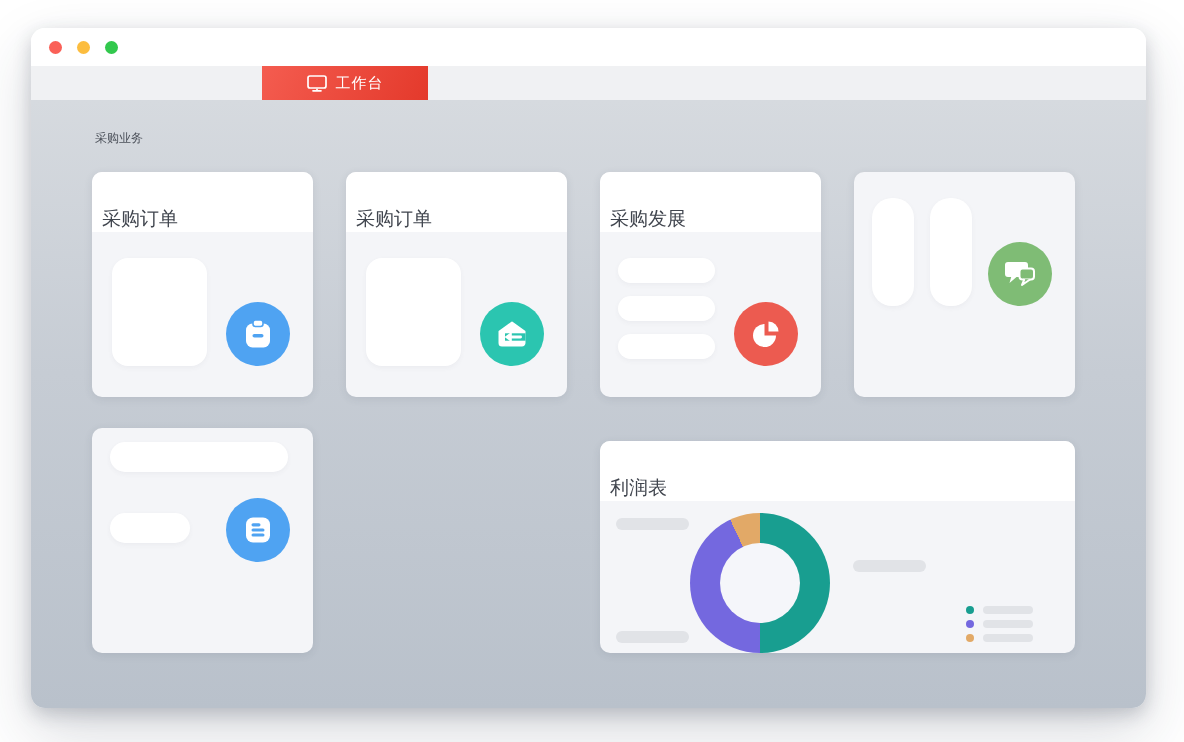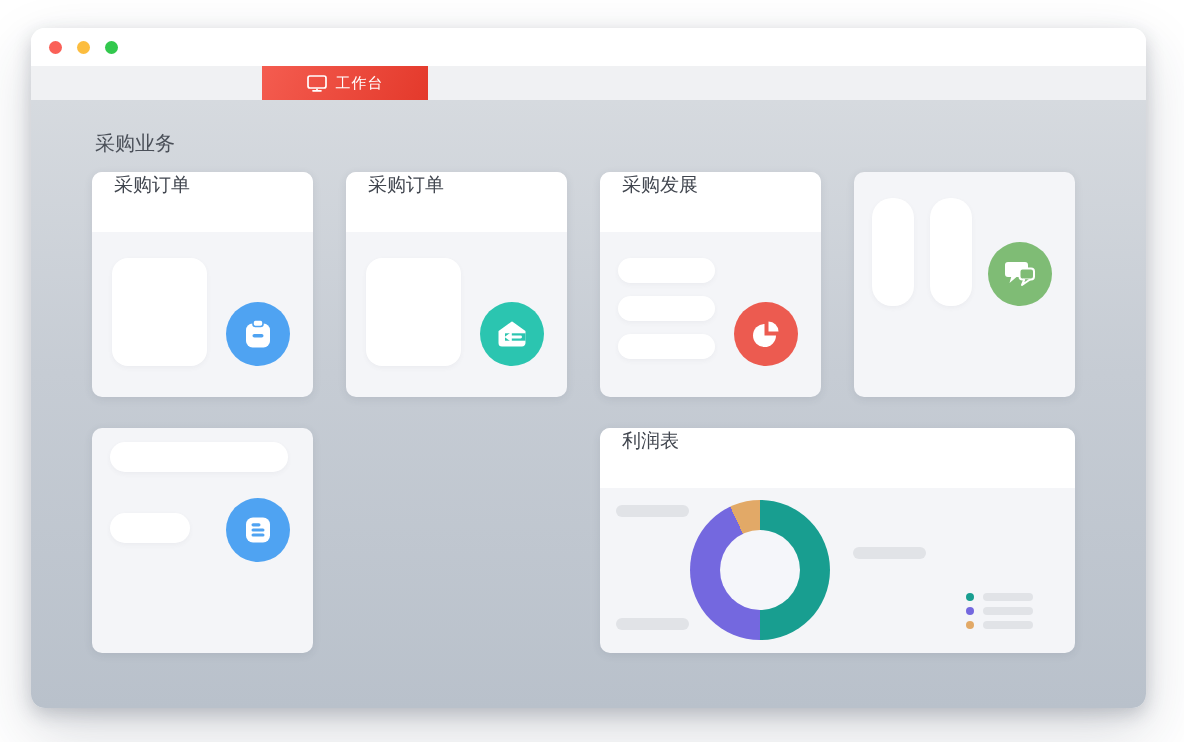--- a/index.html
+++ b/index.html
@@ -16,31 +16,31 @@
 
   .tabstrip { height:34px; background:#F0F1F3; position:relative; }
   .tab { position:absolute; left:231px; top:0; width:166px; height:34px;
          display:flex; align-items:center; justify-content:center; gap:9px;
          background-image:linear-gradient(115deg, rgba(255,255,255,.16), rgba(0,0,0,.06));
          color:#ffffff; font-size:15px; letter-spacing:1px; cursor:pointer; }
   .tab svg { display:block; }
 
   .content { height:608px; background:linear-gradient(180deg,#D6DADF 0%,#C6CCD4 45%,#B9C1CB 100%);
              position:relative; }
-  .section-title { position:absolute; left:64px; top:30px; font-size:20px; color:#4A4F58; }
+  .section-title { position:absolute; left:64px; top:30px; font-size:12px; color:#4A4F58; }
 
   .cards { position:absolute; left:61px; top:72px;
            display:grid; grid-template-columns:repeat(4,221px);
            grid-auto-rows:225px; column-gap:33px; row-gap:31px; }
 
   .card { background:#F4F5F8; border-radius:10px; overflow:hidden;
           box-shadow:0 2px 8px rgba(50,60,80,.10); cursor:pointer; }
-  .card-wide { grid-column:3 / 5; }
-  .card-header { height:60px; background:#ffffff; display:flex; align-items:flex-start;
-                 padding-left:22px; }
+  .card-wide { grid-column:3 / 5;margin-top:13px; }
+  .card-header { height:60px; background:#ffffff; display:flex; align-items:flex-end;
+                 padding-left:10px; }
   .card-title { font-size:19px; color:#40454E; }
   .card-body { position:relative; height:165px; }
 
   .ph { background:#ffffff; position:absolute; box-shadow:0 2px 5px rgba(70,80,100,.05); }
   .ph-square { left:20px; top:26px; width:95px; height:108px; border-radius:16px; }
   .ph-bar { left:18px; width:97px; height:25px; border-radius:12.5px; }
   .ph-bar.b1 { top:26px; } .ph-bar.b2 { top:64px; } .ph-bar.b3 { top:102px; }
   .ph-bar-s { left:18px; width:78px; height:25px; border-radius:12.5px; }
   .ph-bar-s.b1 { top:24px; } .ph-bar-s.b2 { top:62px; } .ph-bar-s.b3 { top:100px; }
   .ph-vbar { top:26px; width:42px; height:108px; border-radius:20px; }

